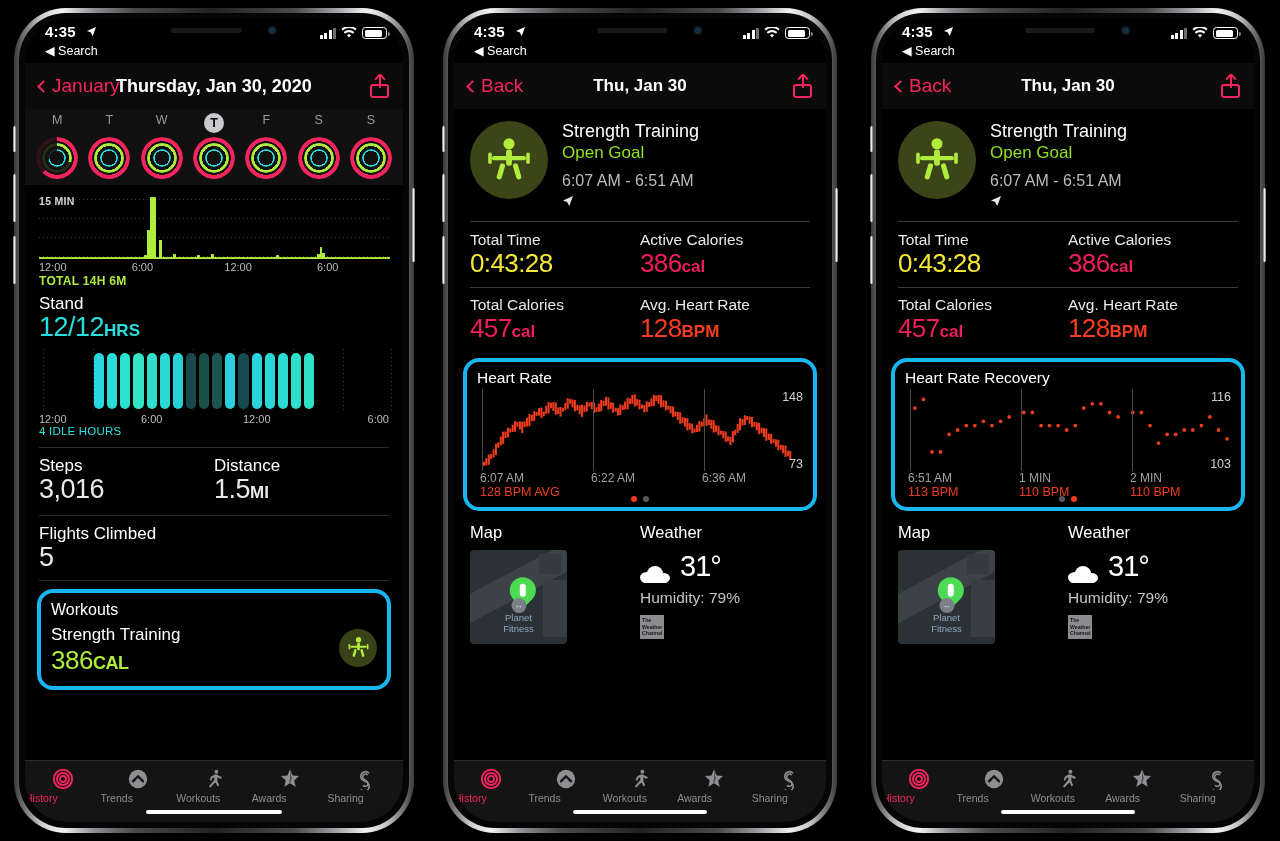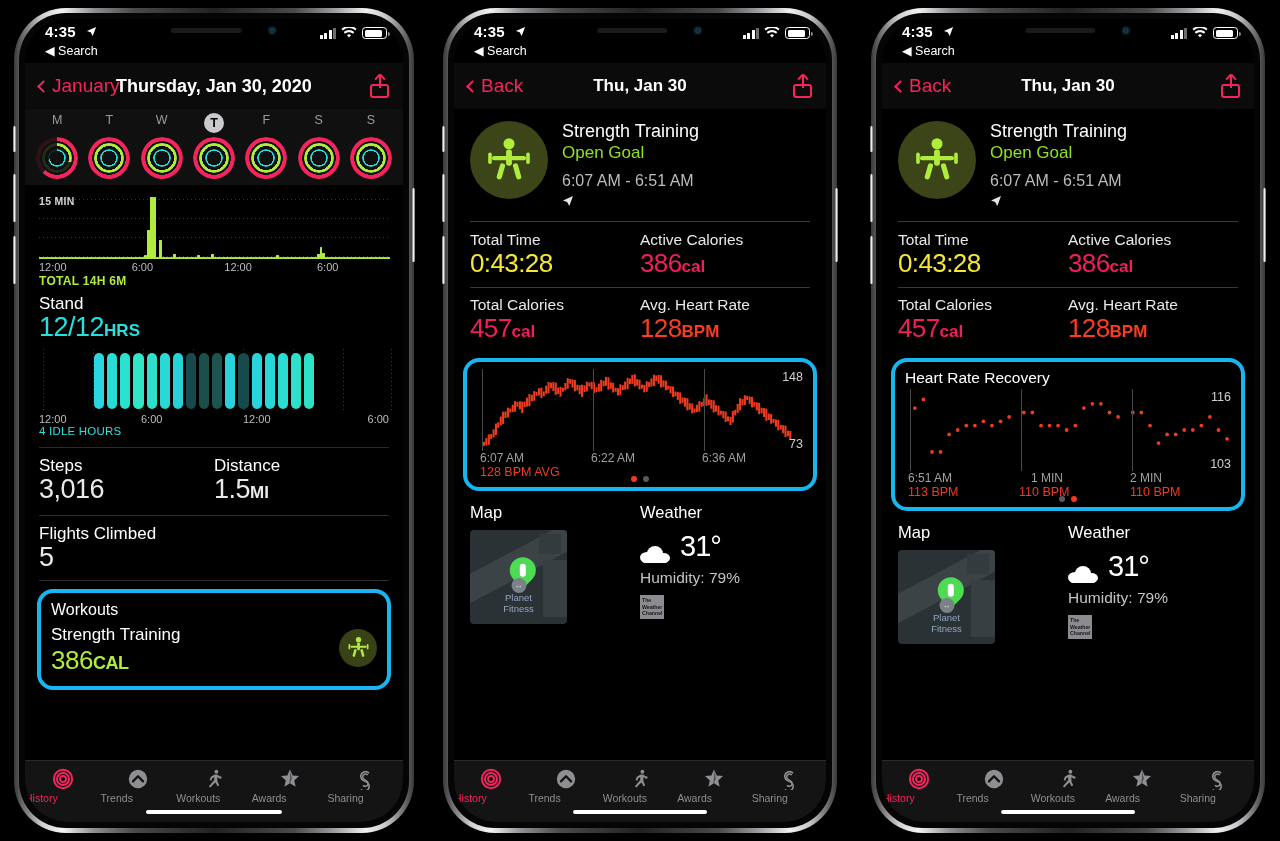--- a/index.html
+++ b/index.html
@@ -701,20 +701,21 @@
             <div class="statcell">
               <div class="st-lab">Avg. Heart Rate</div>
               <div class="st-val red">
                 <span>128</span><span class="u">BPM</span>
               </div>
             </div>
           </div>
         </div>
 
         <div class="hrcard">
+          <div class="hr-title">Heart Rate</div>
           <div class="hr-plot">
             <div class="sep" style="left:3px"></div>
             <div class="sep" style="left:114px"></div>
             <div class="sep" style="left:225px"></div>
             <svg id="hrsvg" width="100%" height="82" viewBox="0 0 330 82" preserveAspectRatio="none">
                 <rect x="4.0" y="72.8" width="2.1" height="4.0" fill="#f03c1e"></rect>
                 <rect x="6.4" y="69.1" width="2.1" height="7.3" fill="#f03c1e"></rect>
                 <rect x="8.9" y="65.4" width="2.1" height="10.5" fill="#f03c1e"></rect>
                 <rect x="11.3" y="65.1" width="2.1" height="4.8" fill="#f03c1e"></rect>
                 <rect x="13.8" y="60.4" width="2.1" height="8.1" fill="#f03c1e"></rect>
@@ -1095,21 +1096,21 @@
                 <circle cx="308.5" cy="27.9" r="1.9" fill="#f03c1e"></circle>
                 <circle cx="317.3" cy="41.0" r="1.9" fill="#f03c1e"></circle>
                 <circle cx="326.0" cy="49.8" r="1.9" fill="#f03c1e"></circle>
               </svg>
             <div class="hr-max">116</div>
             <div class="hr-min">103</div>
           </div>
           <div class="hr-axis">
             <div class="lab" style="left:3px">6:51 AM</div>
             <div class="val" style="left:3px">113 BPM</div>
-            <div class="lab" style="left:126px">1 MIN</div>
+            <div class="lab" style="left:114px">1 MIN</div>
             <div class="val" style="left:114px">110 BPM</div>
             <div class="lab" style="left:225px">2 MIN</div>
             <div class="val" style="left:225px">110 BPM</div>
             <div class="dots">
                 <i></i>
                 <i class="on"></i>
               </div>
           </div>
         </div>
 

